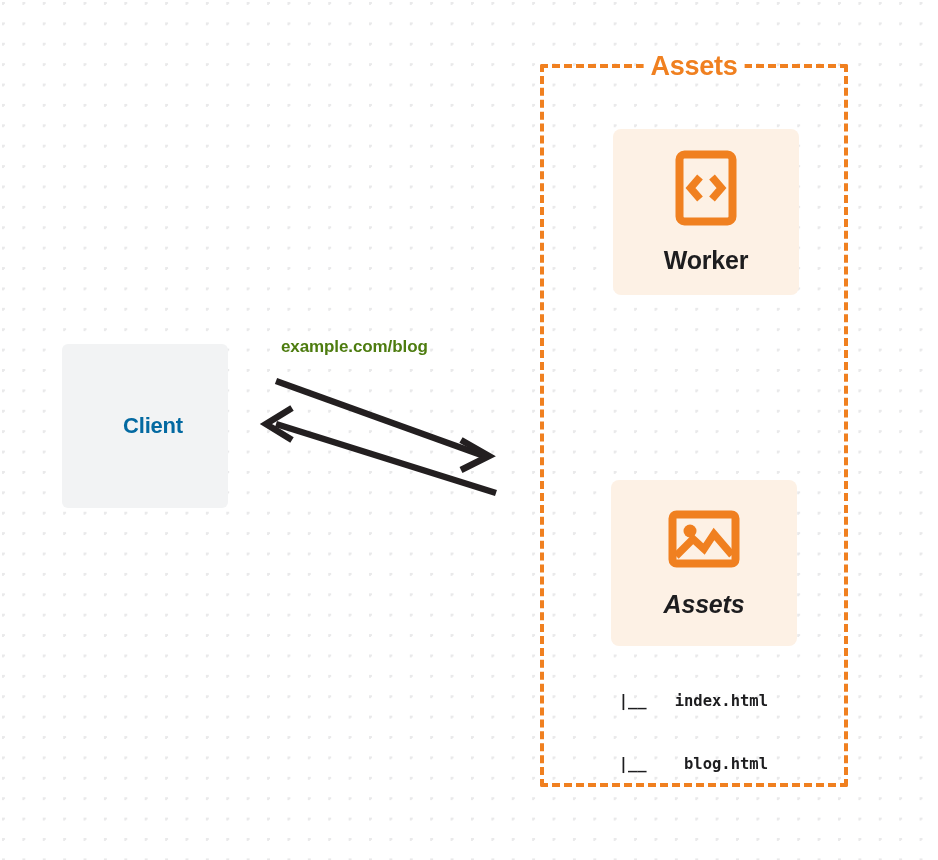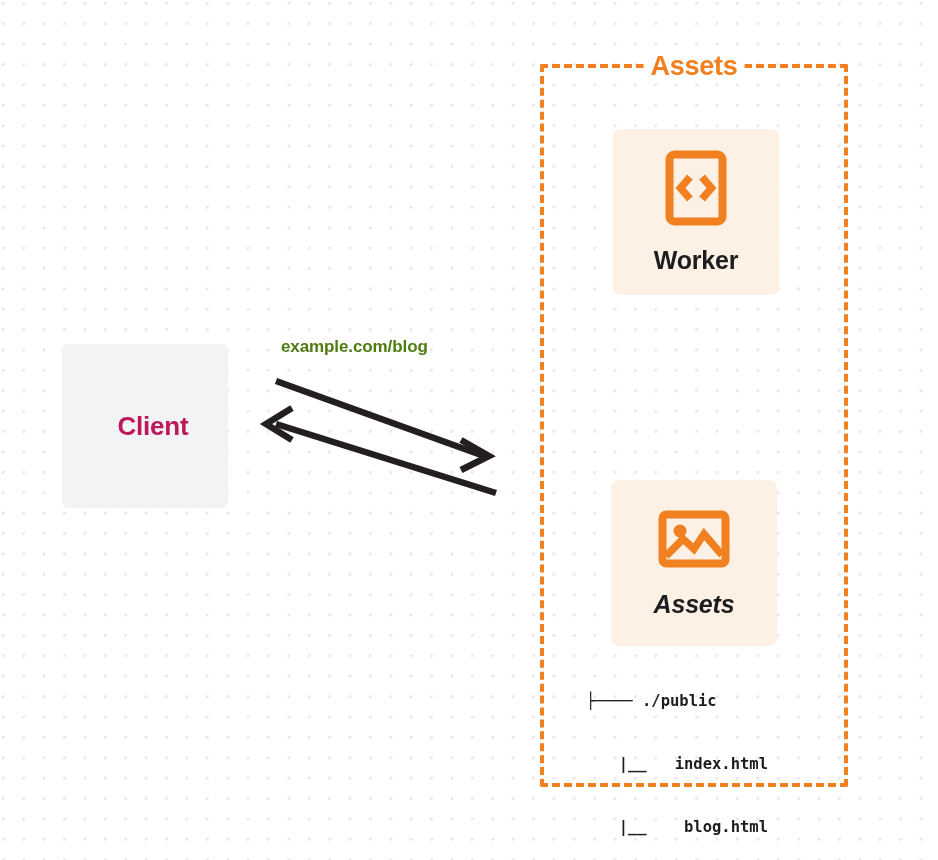--- a/index.html
+++ b/index.html
@@ -35,23 +35,23 @@
     top: 344px;
     width: 166px;
     height: 164px;
     background: #f2f3f4;
     border-radius: 6px;
     display: flex;
     align-items: center;
     justify-content: center;
   }
   #client-label {
-    font-size: 26px;
-    font-weight: bold;
-    color: #be185d;
+    font-size: 22px;
+    font-weight: bold;
+    color: #0369a1;
     letter-spacing: -0.2px;
     margin-left: 16px;
   }
 
   
   #project-container {
     position: absolute;
     left: 540px;
     top: 64px;
     width: 308px;
@@ -70,21 +70,21 @@
     font-size: 27px;
     font-weight: bold;
     color: #f08020;
     letter-spacing: -0.3px;
     white-space: nowrap;
   }
 
   
   .service-card {
     position: absolute;
-    width: 166px;
+    width: 186px;
     height: 166px;
     background: #fdf1e5;
     border-radius: 8px;
     display: flex;
     flex-direction: column;
     align-items: center;
     justify-content: center;
   }
   #worker-node { left: 613px; top: 129px; }
   #assets-node { left: 611px; top: 480px; font-style: italic; }
@@ -170,21 +170,20 @@
     <svg width="72" height="62" viewBox="0 0 72 62" xmlns="http://www.w3.org/2000/svg">
       <rect x="4.5" y="6.5" width="63" height="49" rx="4" ry="4" fill="none" stroke="#f08020" stroke-width="8"></rect>
       <circle cx="22" cy="23" r="6.5" fill="#f08020"></circle>
       <path d="M8 48 L25 31 L36 41 L46 26 L64 47" fill="none" stroke="#f08020" stroke-width="7.5" stroke-linejoin="miter" stroke-linecap="butt"></path>
     </svg>
   </span>
   <span class="card-label">Assets</span>
 </div>
 
 <div id="file-tree">
-  <span class="tree-row root">├──── ./public</span>
   <span class="tree-row">  |__   index.html</span>
   <span class="tree-row">  |__    blog.html</span>
   
 </div>
 
 <div id="request-label">example.com/blog</div>
 
 <svg id="arrows-layer" viewBox="0 0 938 860" xmlns="http://www.w3.org/2000/svg">
 
   <g>

